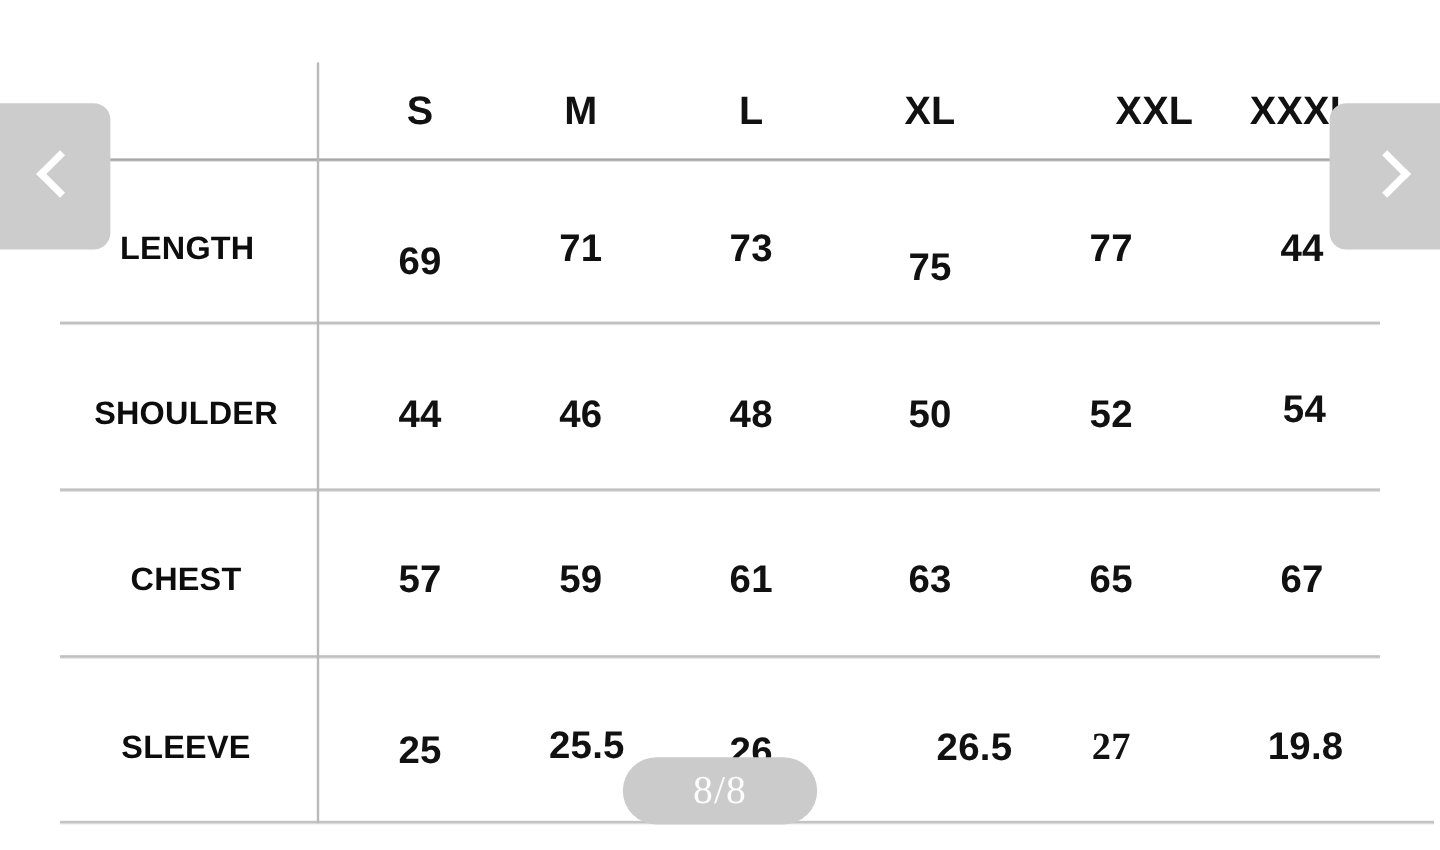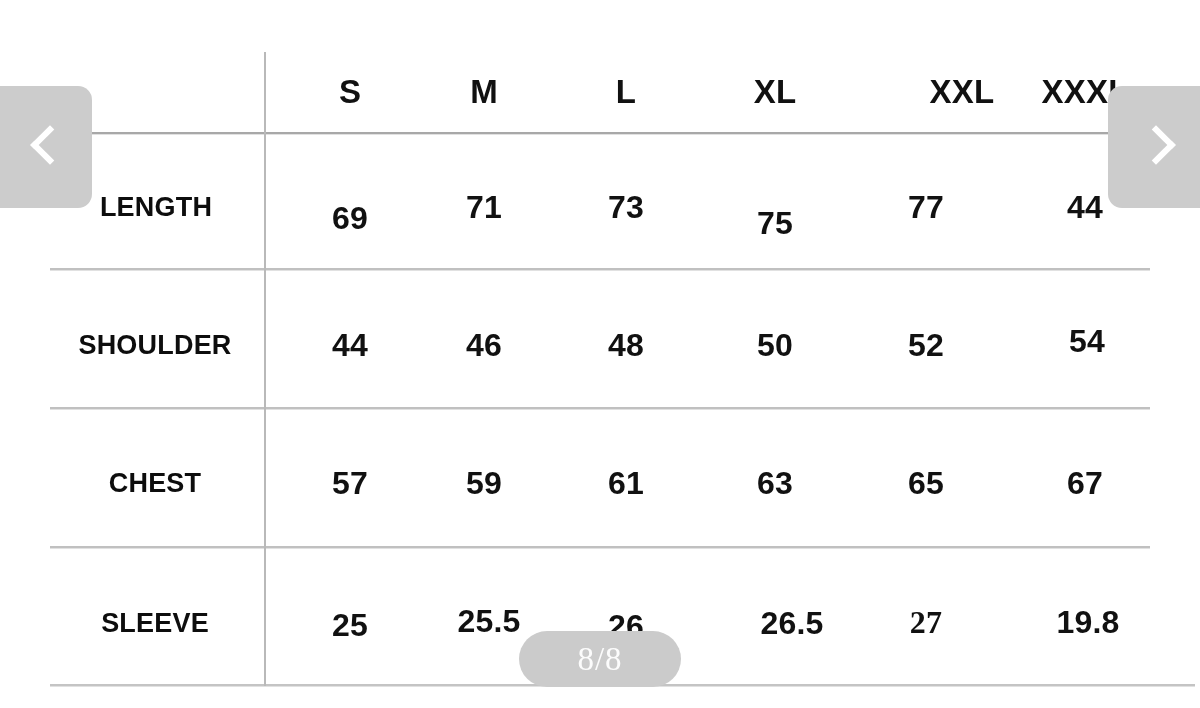--- a/index.html
+++ b/index.html
@@ -183,21 +183,21 @@
   <div class="cell value" style="left:484px; top:483px;">59</div>
   <div class="cell value" style="left:626px; top:483px;">61</div>
   <div class="cell value" style="left:775px; top:483px;">63</div>
   <div class="cell value" style="left:926px; top:483px;">65</div>
   <div class="cell value" style="left:1085px; top:483px;">67</div>
 
   <div class="cell rowlabel" style="left:155px; top:623px;">SLEEVE</div>
   <div class="cell value" style="left:350px; top:625px;">25</div>
   <div class="cell value" style="left:489px; top:621px;">25.5</div>
   <div class="cell value" style="left:626px; top:626px;">26</div>
-  <div class="cell value" style="left:792px; top:623px;text-align:center;">26.5</div>
+  <div class="cell value" style="left:812px; top:623px;text-align:center;">26.5</div>
   <div class="cell value" style="left:926px; top:622px;font-family:Liberation Serif, serif;">27</div>
   <div class="cell value" style="left:1088px; top:622px;">19.8</div>
 
   <div class="nav-arrow prev">
     <span class="chev"></span>
   </div>
   <div class="nav-arrow next">
     <span class="chev"></span>
   </div>
 

